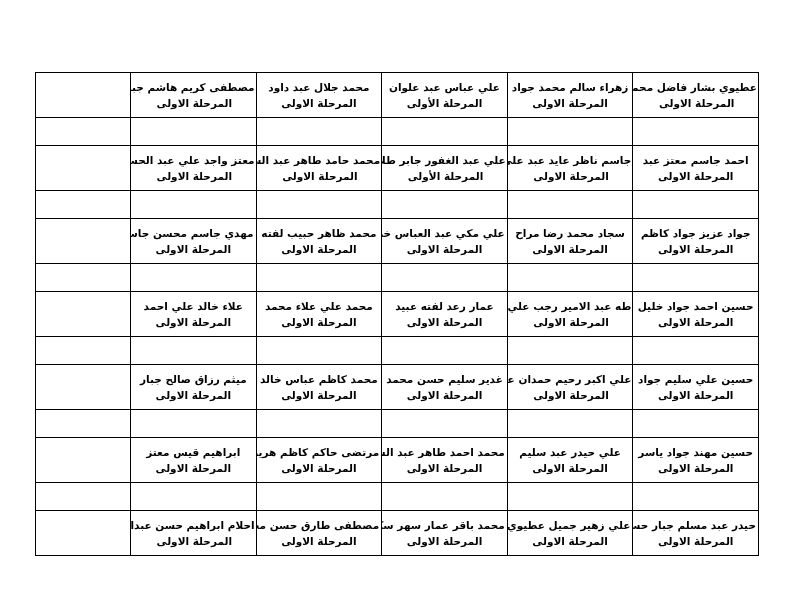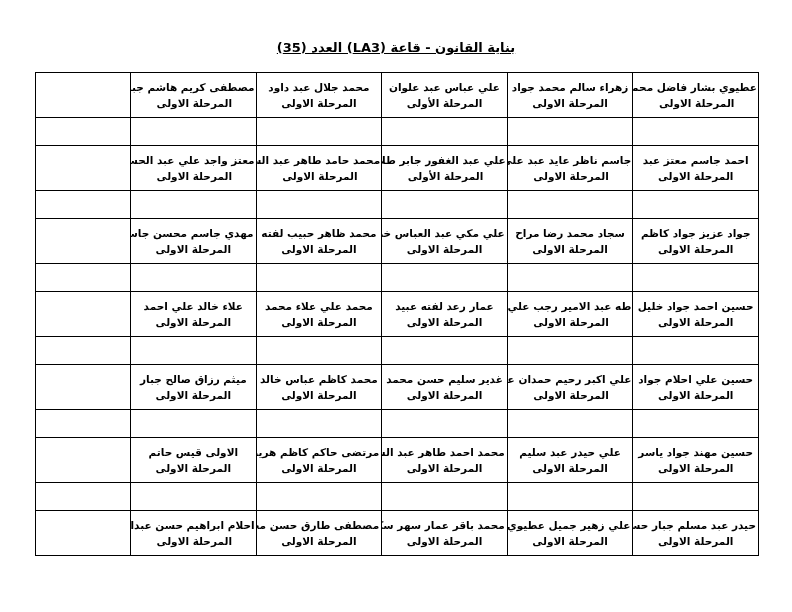--- a/index.html
+++ b/index.html
@@ -24,21 +24,20 @@
     padding:0 2px;overflow:hidden;direction:rtl;
   }
   tr.student-row td{height:44px;}
   tr.spacer-row td{height:27px;}
   .student-name,.student-stage{white-space:nowrap;}
 </style>
 </head>
 <body>
 
 <div class="page">
-  <div class="title">بناية القانون - قاعة (LA3) العدد (35)</div>
 
   <table class="seating">
     <colgroup>
       <col style="width:125.6px">
       <col style="width:125.6px">
       <col style="width:125.6px">
       <col style="width:125.6px">
       <col style="width:125.6px">
       <col style="width:95px">
     </colgroup>
@@ -162,21 +161,21 @@
         <tr class="spacer-row">
           <td></td>
           <td></td>
           <td></td>
           <td></td>
           <td></td>
           <td></td>
         </tr>
         <tr class="student-row">
           <td>
-            <div class="student-name">حسين علي احلام جواد</div>
+            <div class="student-name">حسين علي سليم جواد</div>
             <div class="student-stage">المرحلة الاولى</div>
           </td>
           <td>
             <div class="student-name">علي اكبر رحيم حمدان عليخ</div>
             <div class="student-stage">المرحلة الاولى</div>
           </td>
           <td>
             <div class="student-name">غدير سليم حسن محمد</div>
             <div class="student-stage">المرحلة الاولى</div>
           </td>
@@ -209,21 +208,21 @@
           </td>
           <td>
             <div class="student-name">محمد احمد طاهر عبد الساده</div>
             <div class="student-stage">المرحلة الاولى</div>
           </td>
           <td>
             <div class="student-name">مرتضى حاكم كاظم هريبد</div>
             <div class="student-stage">المرحلة الاولى</div>
           </td>
           <td>
-            <div class="student-name">الاولى قيس حاتم</div>
+            <div class="student-name">ابراهيم قيس معتز</div>
             <div class="student-stage">المرحلة الاولى</div>
           </td>
           <td></td>
         </tr>
         <tr class="spacer-row">
           <td></td>
           <td></td>
           <td></td>
           <td></td>
           <td></td>

